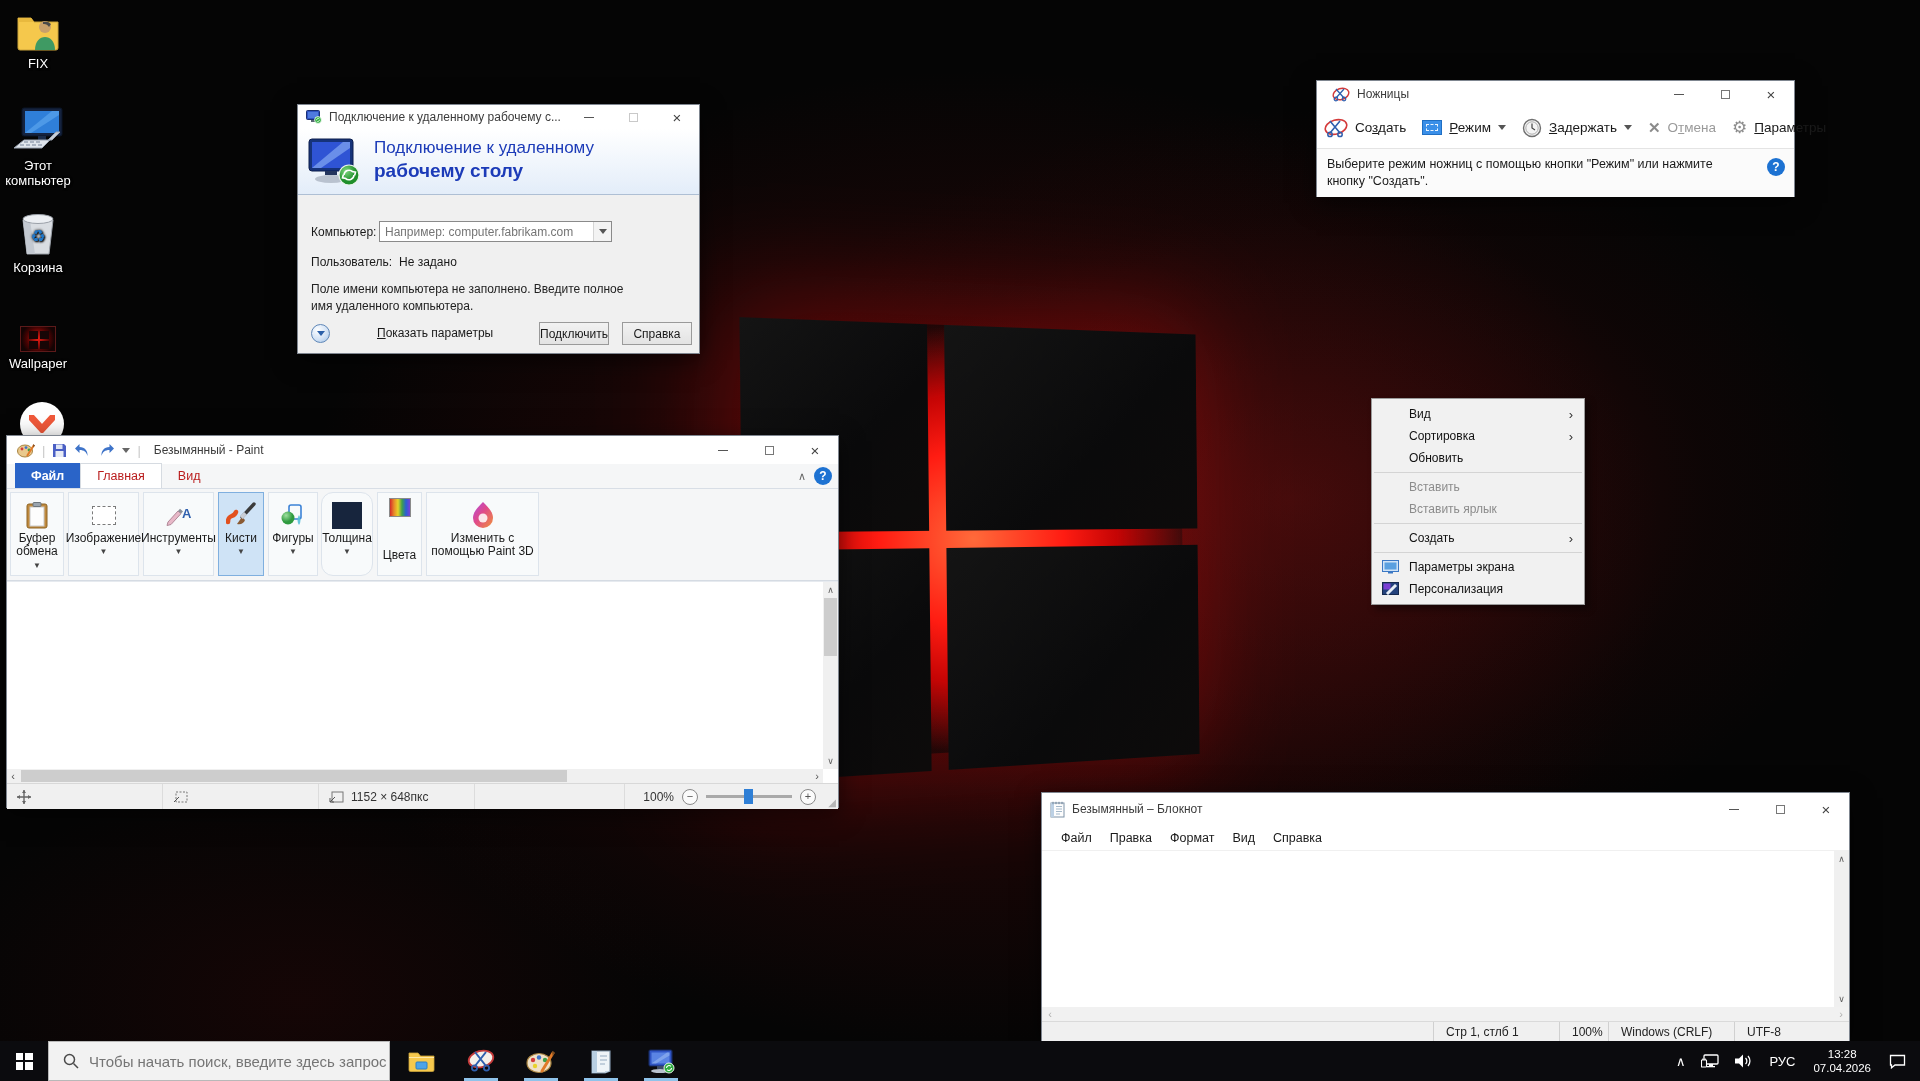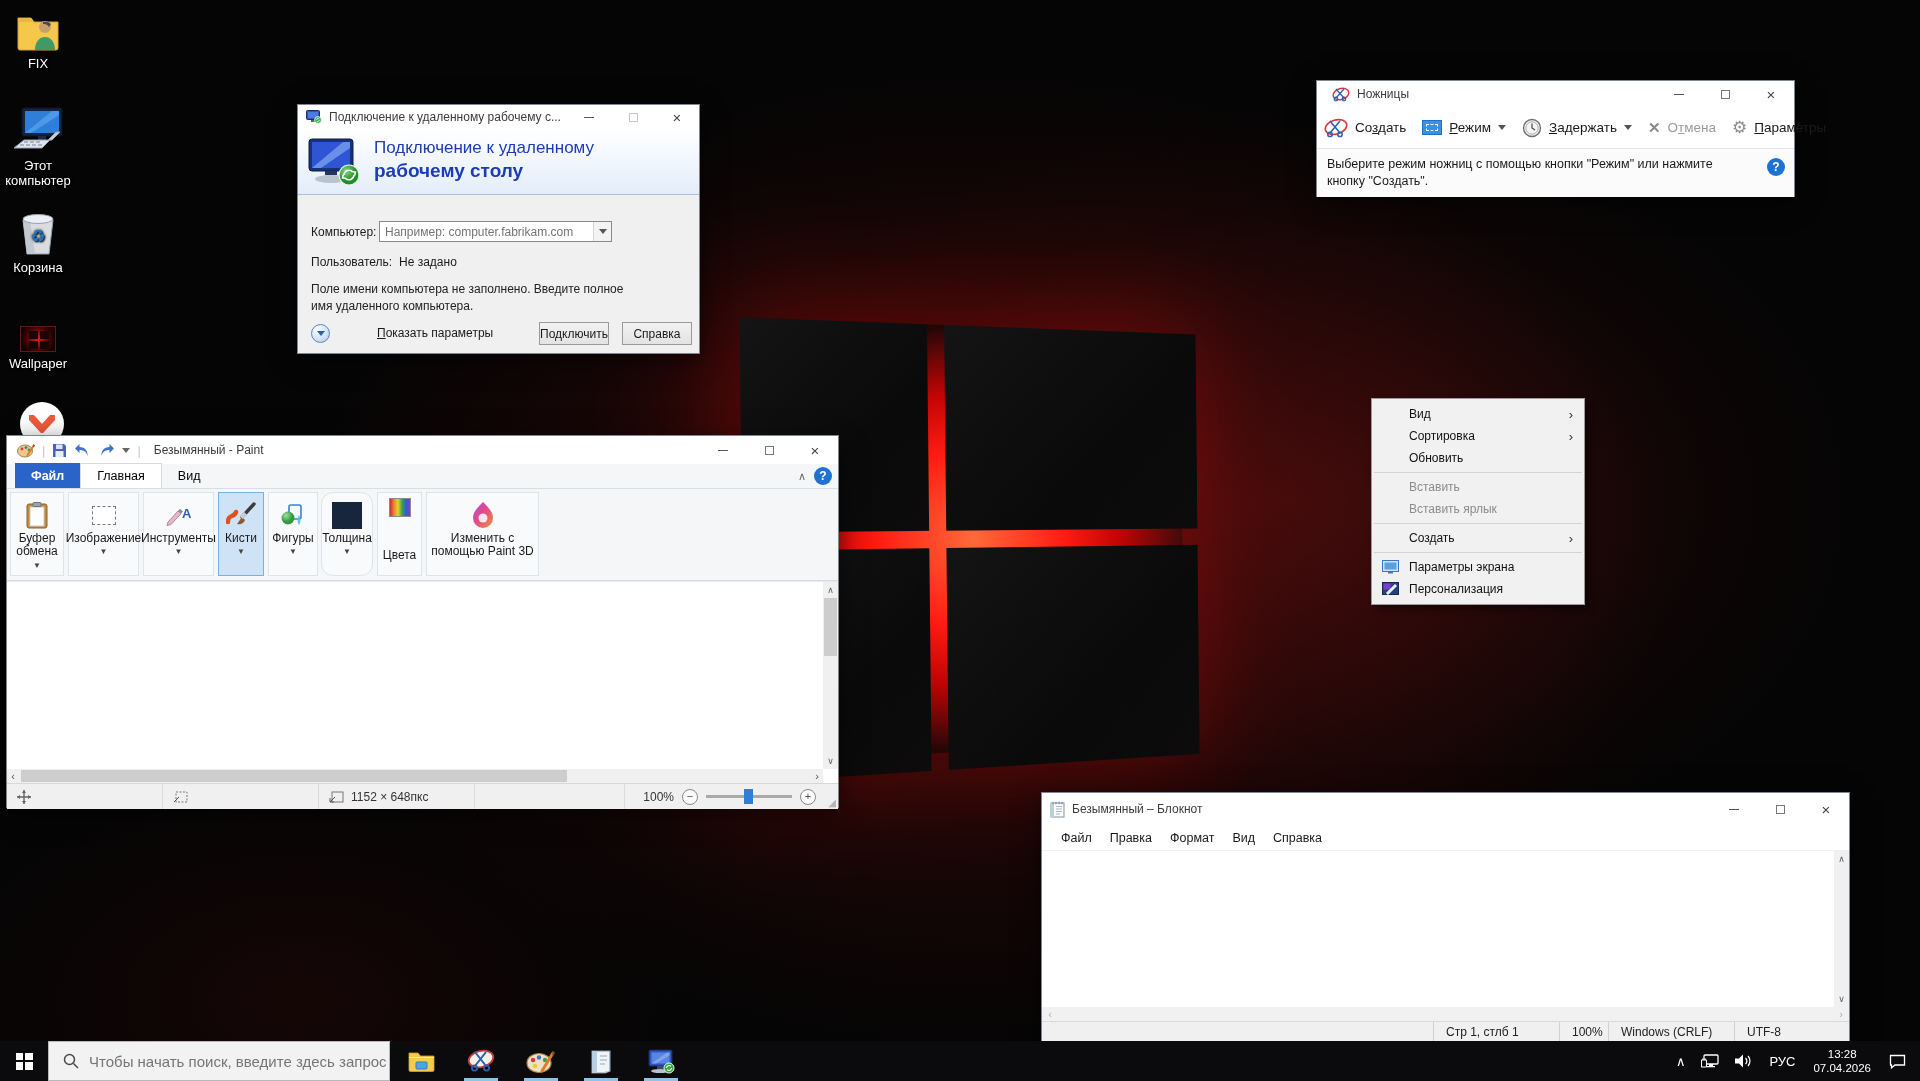--- a/index.html
+++ b/index.html
@@ -79,21 +79,21 @@
   .mi .arrow { position:absolute; right:11px; font-size:13px; color:#333; }
   .mi .mic { position:absolute; left:10px; width:17px; height:14px; }
   .msep { height:1px; background:#d4d4d4; margin:3px 2px; }
 
   
   #paint { left:6px; top:435px; width:833px; height:373px; background:#f5f6f7; }
   #paint .titlebar { height:28px; padding-left:10px; gap:6px; }
   .qsep { color:#c8c8c8; font-size:13px; }
   .qat { display:flex; align-items:center; gap:7px; }
   .ptabs { height:25px; background:#f5f6f7; border-bottom:1px solid #d8dee6; display:flex; align-items:flex-end; padding-left:8px; position:relative; }
-  .ptab { height:25px; display:flex; align-items:center; justify-content:center; font-size:12.5px; padding:0 16px; color:#000000; }
+  .ptab { height:25px; display:flex; align-items:center; justify-content:center; font-size:12.5px; padding:0 16px; color:#b91c1c; }
   .ptab.file { background:#2a64c8; color:#fff; font-weight:bold; }
   .ptab.sel { background:#fff; border:1px solid #d6dbe1; border-bottom:none; }
   .ptab-right { position:absolute; right:6px; top:3px; display:flex; align-items:center; gap:8px; }
   .chev-up { color:#666; font-size:11px; }
   .ribbon { height:92px; position:relative; background:#f5f6f7; border-bottom:1px solid #d5dbe3; }
   .pgroup { position:absolute; top:3px; height:84px; border:1px solid #dde4ec; background:#f8fafb;
     display:flex; flex-direction:column; align-items:center; padding-top:5px; font-size:12px; line-height:13px; text-align:center; color:#1b1b1b; }
   .pgroup.sel { background:#cfe3f6; border-color:#7fafdf; }
   .pgroup .gicon { height:34px; display:flex; align-items:center; justify-content:center; }
   .dd { font-size:8px; color:#444; }

